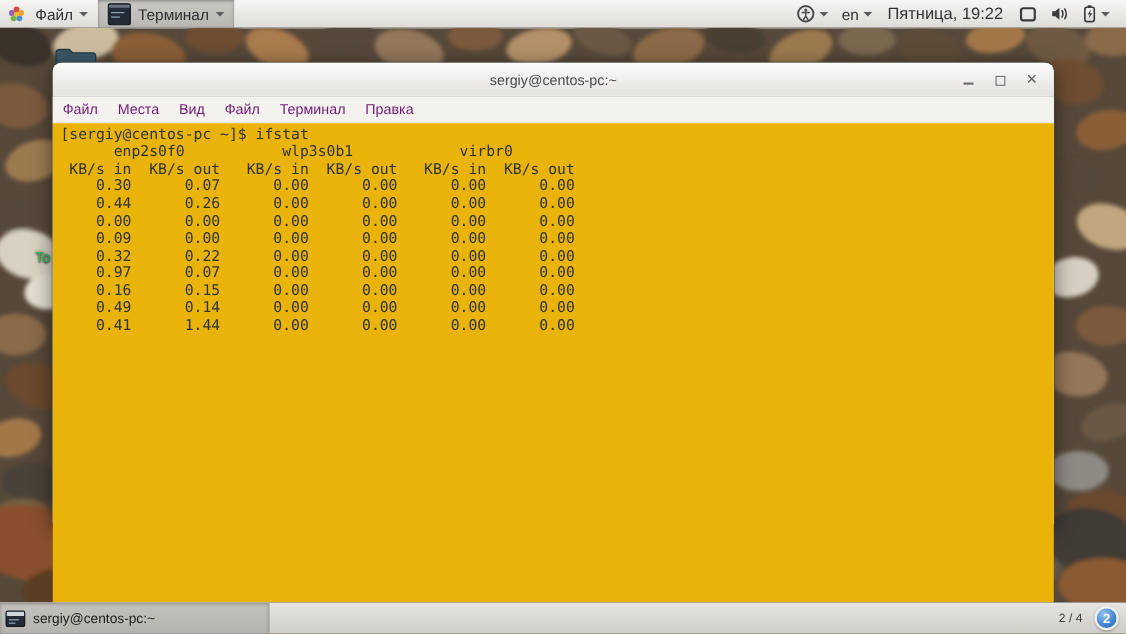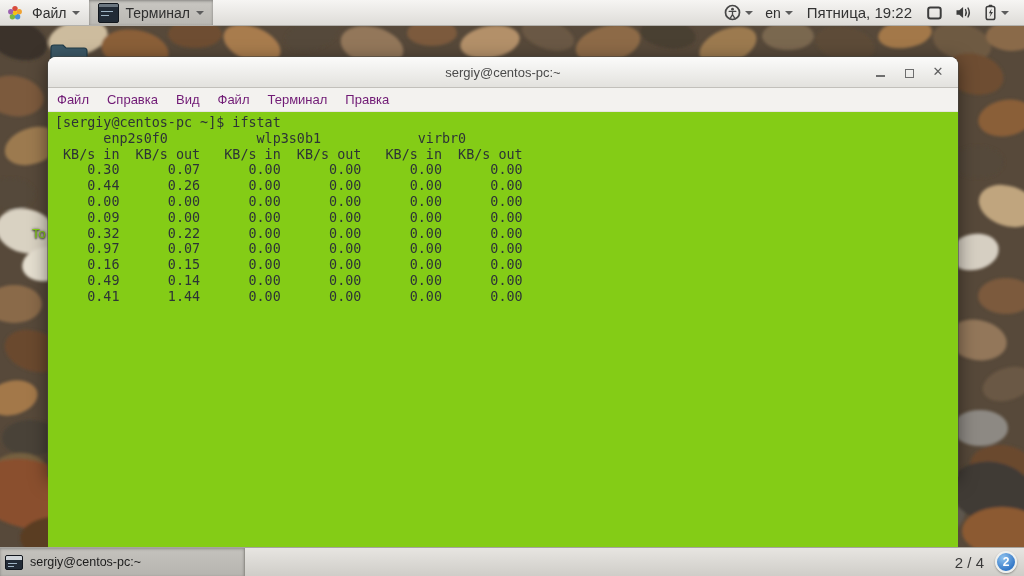--- a/index.html
+++ b/index.html
@@ -22,21 +22,21 @@
   .tray-item { display:flex; align-items:center; gap:4px; padding:0 6px; height:100%; }
   .clock { padding:0 8px; font-size:15px; color:#333; }
 
   
   .term-thumb { background:#222b36; border:1px solid #11161d; border-radius:2px; position:relative; overflow:hidden; }
   .term-thumb .bar { position:absolute; left:0; top:0; right:0; height:4px; background:#cfd4d9; }
   .term-thumb .ln { position:absolute; left:2px; height:1px; background:#9fb4c4; }
 
   
   .home-folder-icon { position:absolute; left:49px; top:40px; z-index:10; }
-  .desktop-icon-label { position:absolute; left:32px; top:226px; z-index:10; color:#84cc16; font-size:13px;
+  .desktop-icon-label { position:absolute; left:32px; top:226px; z-index:10; color:#22c55e; font-size:13px;
     text-shadow:0 1px 2px rgba(0,0,0,.85), 0 0 3px rgba(0,0,0,.6); }
   .pager-thumb { position:absolute; left:508px; top:521px; width:57px; height:26px; z-index:10;
     background:#fbfbfa; border:1px solid #a9a7a2; box-shadow:0 1px 3px rgba(0,0,0,.4); padding:2px 4px; }
   .pager-thumb .t { height:3px; background:#d9d7d3; margin-bottom:2px; }
   .pager-thumb .r { height:1.5px; background:#b4c3cf; margin-bottom:2px; }
 
   
   .window { position:absolute; left:48px; top:57px; width:910px; height:420px; z-index:20;
     border-radius:8px 8px 2px 2px; background:#fff;
     box-shadow:0 0 0 1px rgba(70,70,65,.55), 0 4px 18px rgba(0,0,0,.5); }
@@ -44,30 +44,30 @@
     background:linear-gradient(#fbfbfa,#e3e2de); border-bottom:1px solid #c2c0bb;
     display:flex; align-items:center; justify-content:center; position:relative; }
   .title-text { font-size:13px; color:#4b4b4b; }
   .win-controls { position:absolute; right:13px; top:0; height:100%; display:flex; align-items:center; gap:15px; }
   .wc { width:14px; height:14px; display:flex; align-items:flex-end; justify-content:center; cursor:default; }
   .wc-min i { display:block; width:9px; height:2.5px; background:#6e6e6e; margin-bottom:2px; }
   .wc-max i { display:block; width:9px; height:9px; border:1.8px solid #6e6e6e; margin-bottom:1px; }
   .wc-close { align-items:center; color:#5f5f5f; font-size:13px; line-height:14px; }
   .menubar { height:24px; background:#f3f2ef; display:flex; align-items:center; padding-left:0; border-bottom:1px solid #e6e4e0; }
   .menubar span { font-size:13px; color:#701a75; padding:0 9px; cursor:default; }
-  .term-screen { height:437px; background:#84cc16; padding:3px 0 0 7px; overflow:hidden; border-radius:0 0 2px 2px; }
+  .term-screen { height:437px; background:#eab308; padding:3px 0 0 7px; overflow:hidden; border-radius:0 0 2px 2px; }
   .term-screen pre { font-family:"DejaVu Sans Mono", monospace; font-size:13.4px; line-height:15.8px; color:#2d3436; white-space:pre; }
 
   
   .taskbar { position:absolute; left:0; bottom:0; width:1024px; height:29px; z-index:40;
     background:linear-gradient(#e7e5e1,#cfcdc8); border-top:1px solid #a6a49f; }
   .task-btn { position:absolute; left:0; top:0; bottom:0; width:245px; display:flex; align-items:center; gap:7px; padding-left:5px;
     background:linear-gradient(#c4c2bd,#b6b4af); border-right:1px solid #94928c; box-shadow:inset 0 1px 3px rgba(0,0,0,.28); }
   .task-btn .label { font-size:12.5px; color:#1d1d1d; }
-  .ws-indicator { position:absolute; right:40px; top:0; bottom:0; display:flex; align-items:center; font-size:15px; color:#3a3a3a; }
+  .ws-indicator { position:absolute; right:40px; top:0; bottom:0; display:flex; align-items:center; font-size:11px; color:#3a3a3a; }
   .notif-badge { position:absolute; right:7px; top:3px; width:22px; height:22px; border-radius:50%;
     background:radial-gradient(circle at 35% 28%, #8ec2ee, #3579c8 70%); border:2px solid #eef0ee;
     color:#fff; font-size:12px; font-weight:bold; display:flex; align-items:center; justify-content:center;
     box-shadow:0 1px 2px rgba(0,0,0,.35); }
 </style>
 </head>
 <body>
 
 <svg class="desktop-bg" viewBox="0 0 1024 521" preserveAspectRatio="none">
   <defs>
@@ -220,21 +220,21 @@
           <i></i>
         </span>
       <span class="wc wc-max">
           <i></i>
         </span>
       <span class="wc wc-close">✕</span>
     </div>
   </div>
   <div class="menubar">
     <span>Файл</span>
-    <span>Справка</span>
+    <span>Места</span>
     <span>Вид</span>
     <span>Файл</span>
     <span>Терминал</span>
     <span>Правка</span>
   </div>
   <div class="term-screen">
     <pre>[sergiy@centos-pc ~]$ ifstat
       enp2s0f0           wlp3s0b1            virbr0
  KB/s in  KB/s out   KB/s in  KB/s out   KB/s in  KB/s out
     0.30      0.07      0.00      0.00      0.00      0.00

